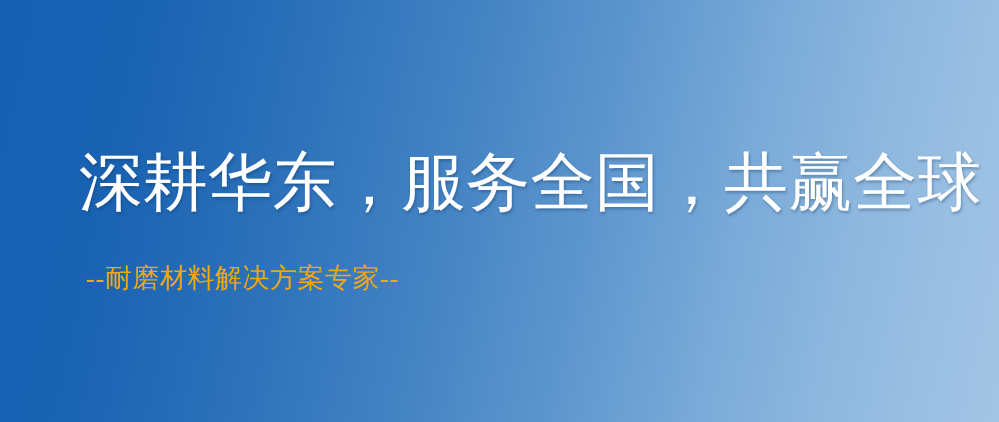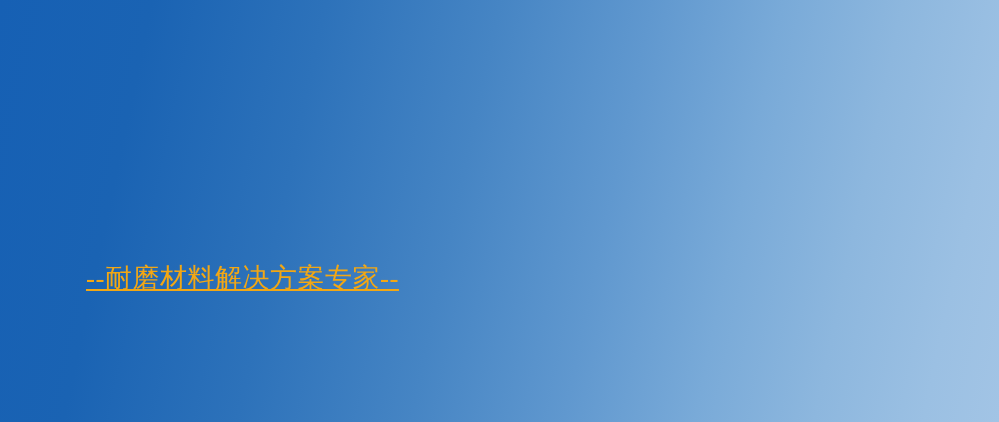--- a/index.html
+++ b/index.html
@@ -46,21 +46,20 @@
   #subtitle {
     position: absolute;
     left: 86px;
     top: 265px;
     color: #f2a714;
     font-family: "Liberation Serif", "DejaVu Serif", serif;
     font-size: 27px;
     line-height: 1.0;
     letter-spacing: 0.5px;
     white-space: nowrap;
-    text-decoration: underline;
   }
 
   
   #logo {
     position: absolute;
     left: 744px;
     top: 296px;
     width: 255px;
     height: 126px;
   }
@@ -71,17 +70,18 @@
   }
 
   .wordmark-blue { fill: #1a52a6; }
   .wordmark-gold { fill: #fbb415; }
 </style>
 </head>
 <body>
 
 <div id="banner">
 
+  <div id="headline">深耕华东，服务全国，共赢全球</div>
 
   <div id="subtitle">--耐磨材料解决方案专家--</div>
 
 
 </div>
 
 </body></html>

